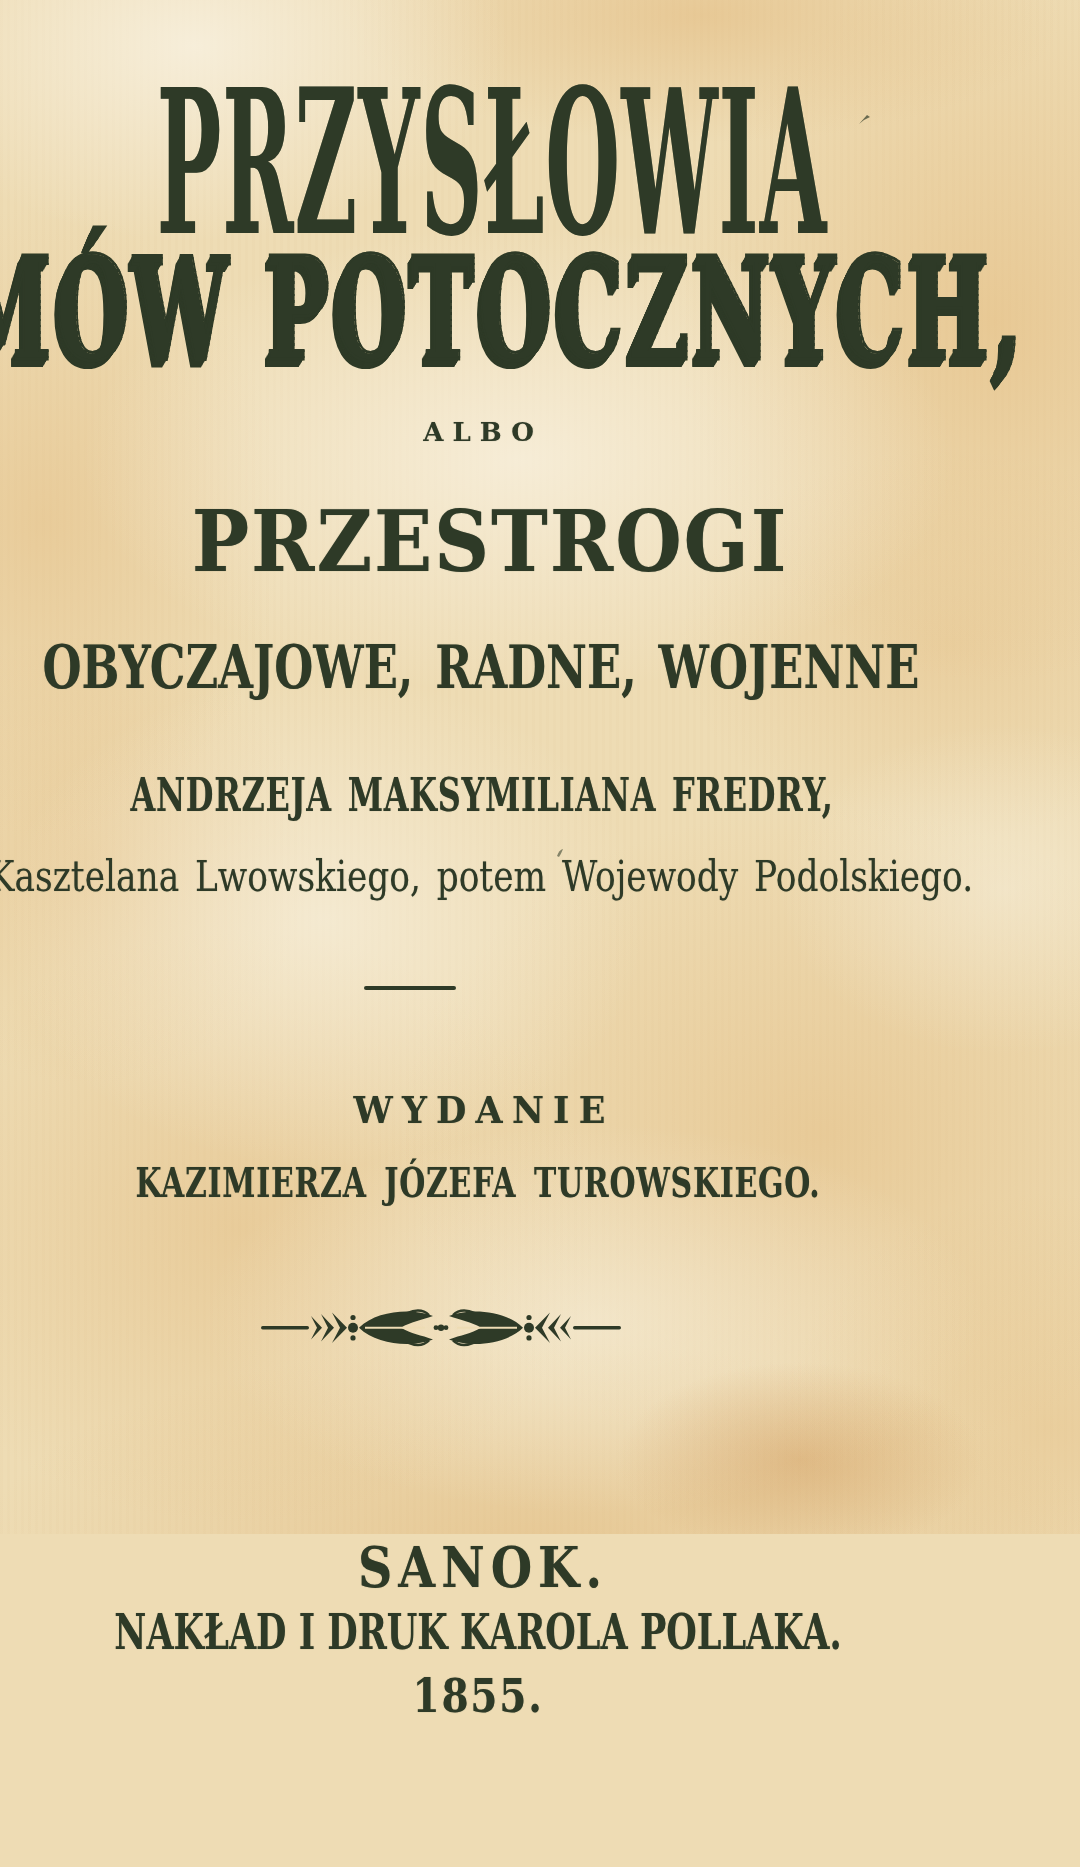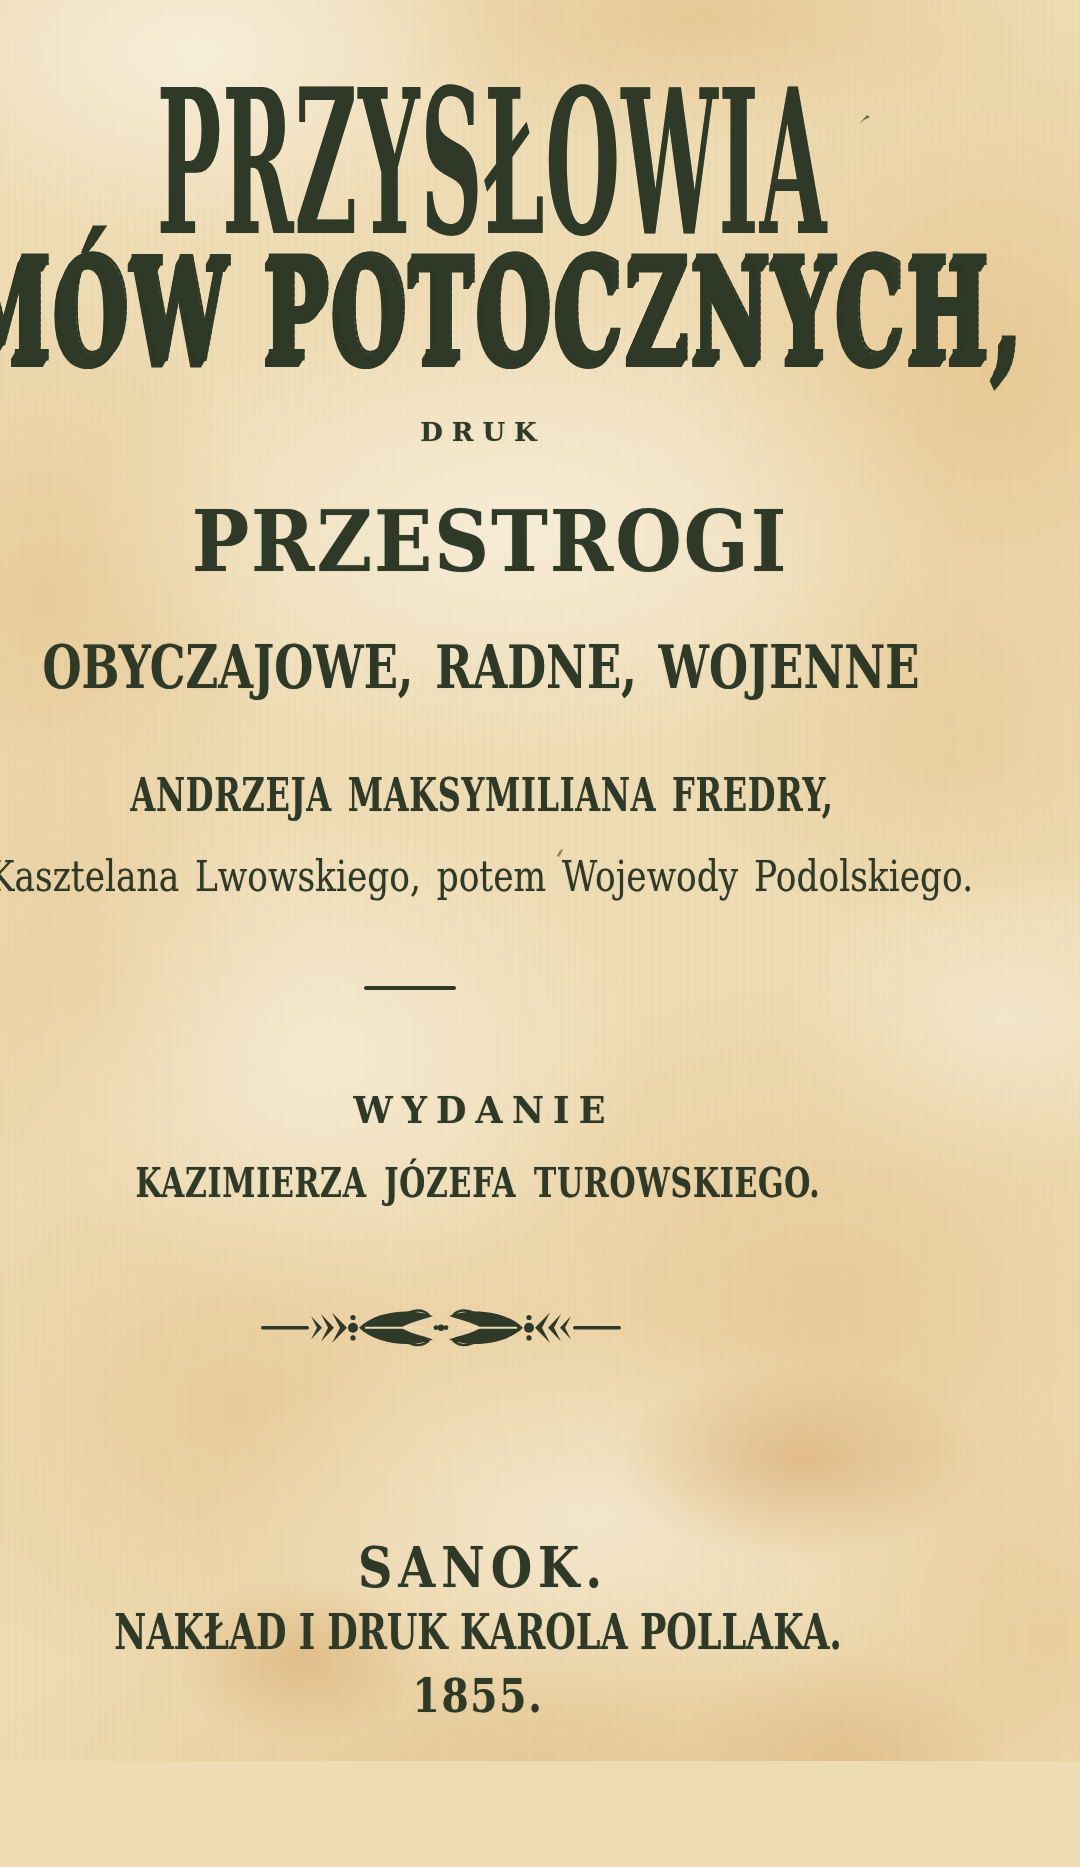--- a/index.html
+++ b/index.html
@@ -7,21 +7,21 @@
     --paper:#eedcb4;
     --stripe-light:#e9d4a4;
   }
   html,body{margin:0;padding:0;}
   body{
     width:1080px;height:1867px;overflow:hidden;
     font-family:"DejaVu Serif","Liberation Serif",serif;
     background:var(--paper);
   }
   .scan{
-    position:relative;width:1080px;height:1761px;color:var(--ink);
+    position:relative;width:1080px;height:1534px;color:var(--ink);
     background-color:var(--paper);
     background-image:
       radial-gradient(260px 140px at 800px 1460px, rgba(210,158,96,.50), rgba(210,158,96,0) 70%),
       radial-gradient(180px 120px at 300px 1660px, rgba(212,162,100,.45), rgba(212,162,100,0) 70%),
       radial-gradient(240px 150px at 840px 1760px, rgba(214,166,106,.40), rgba(214,166,106,0) 70%),
       radial-gradient(420px 260px at 18% 3%, rgba(248,241,224,.85), rgba(248,241,224,0) 75%),
       radial-gradient(560px 300px at 48% 30%, rgba(249,242,226,.75), rgba(249,242,226,0) 78%),
       radial-gradient(430px 330px at 30% 60%, rgba(248,241,224,.65), rgba(248,241,224,0) 75%),
       radial-gradient(520px 260px at 55% 86%, rgba(247,240,222,.55), rgba(247,240,222,0) 75%),
       radial-gradient(300px 220px at 93% 58%, rgba(247,240,222,.5), rgba(247,240,222,0) 75%),
@@ -117,21 +117,21 @@
 </style>
 </head>
 <body>
 
 <div class="scan">
 
   <div class="line t-main">PRZYSŁOWIA</div>
 
   <div class="line t-deco">MÓW POTOCZNYCH,</div>
 
-  <div class="line c t-albo">DRUK</div>
+  <div class="line c t-albo">ALBO</div>
 
   <div class="line t-sub">PRZESTROGI</div>
 
   <div class="line t-cat">OBYCZAJOWE, RADNE, WOJENNE</div>
 
   <div class="line t-author">ANDRZEJA MAKSYMILIANA FREDRY,</div>
 
   <div class="line t-titles">Kasztelana Lwowskiego, potem Wojewody Podolskiego.</div>
 
   <div class="rule"></div>

